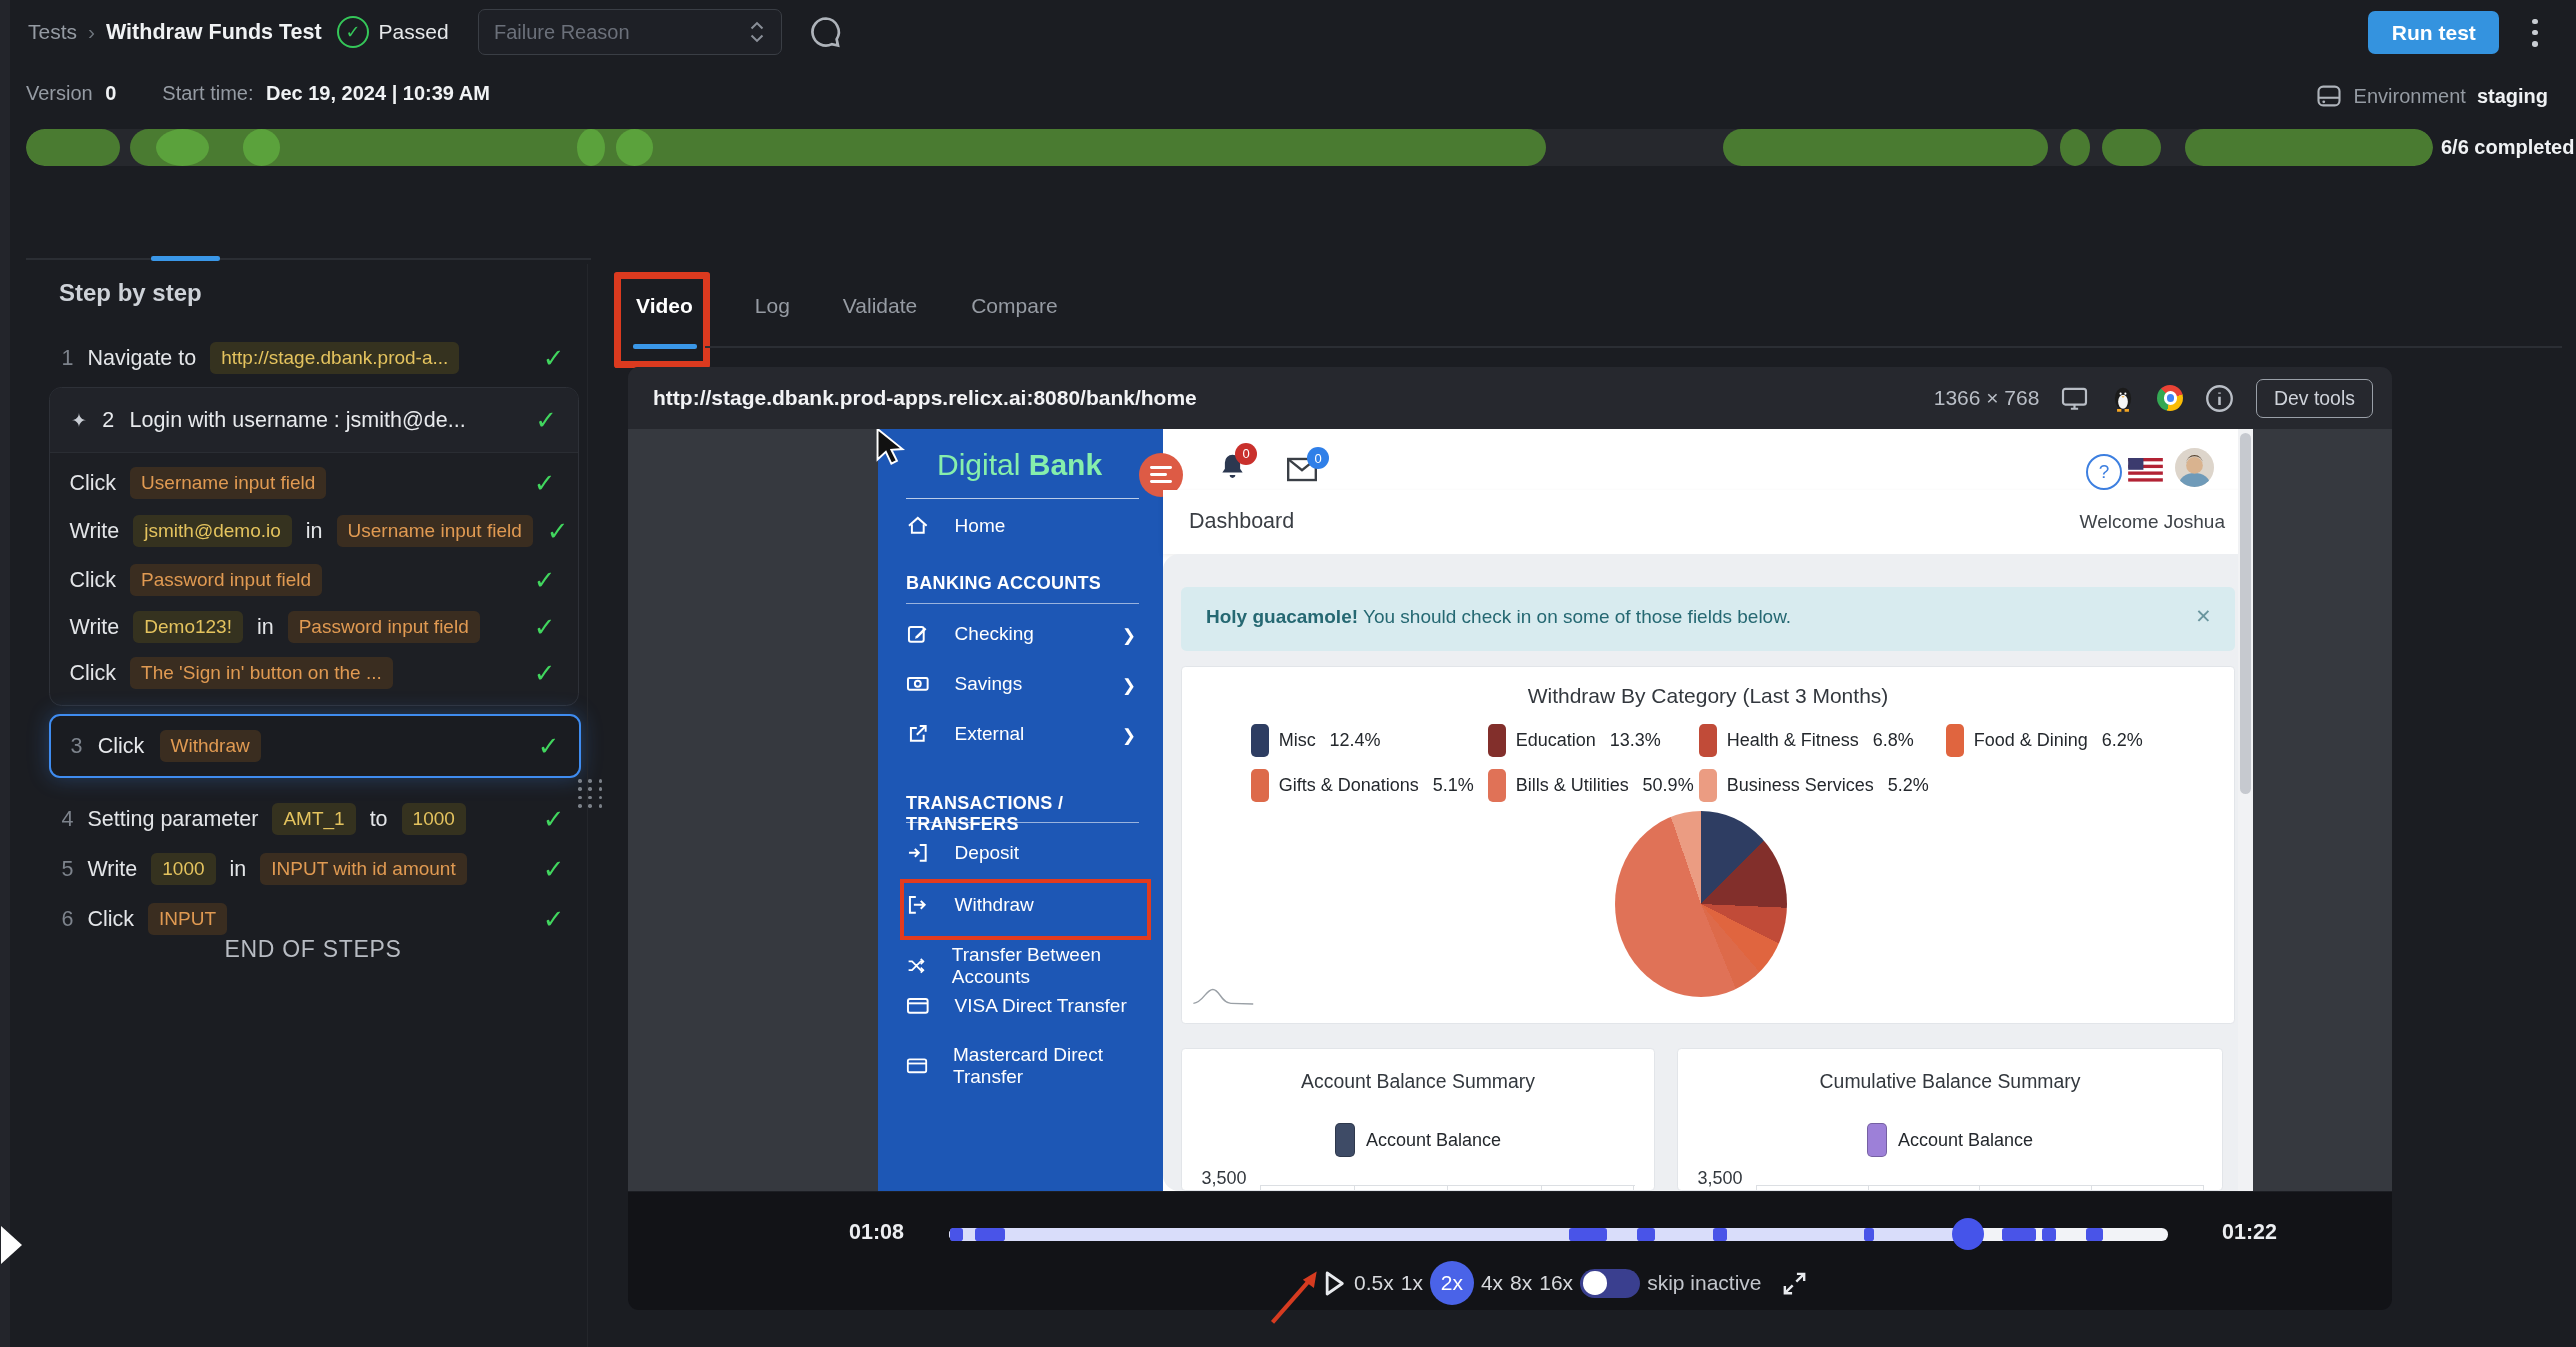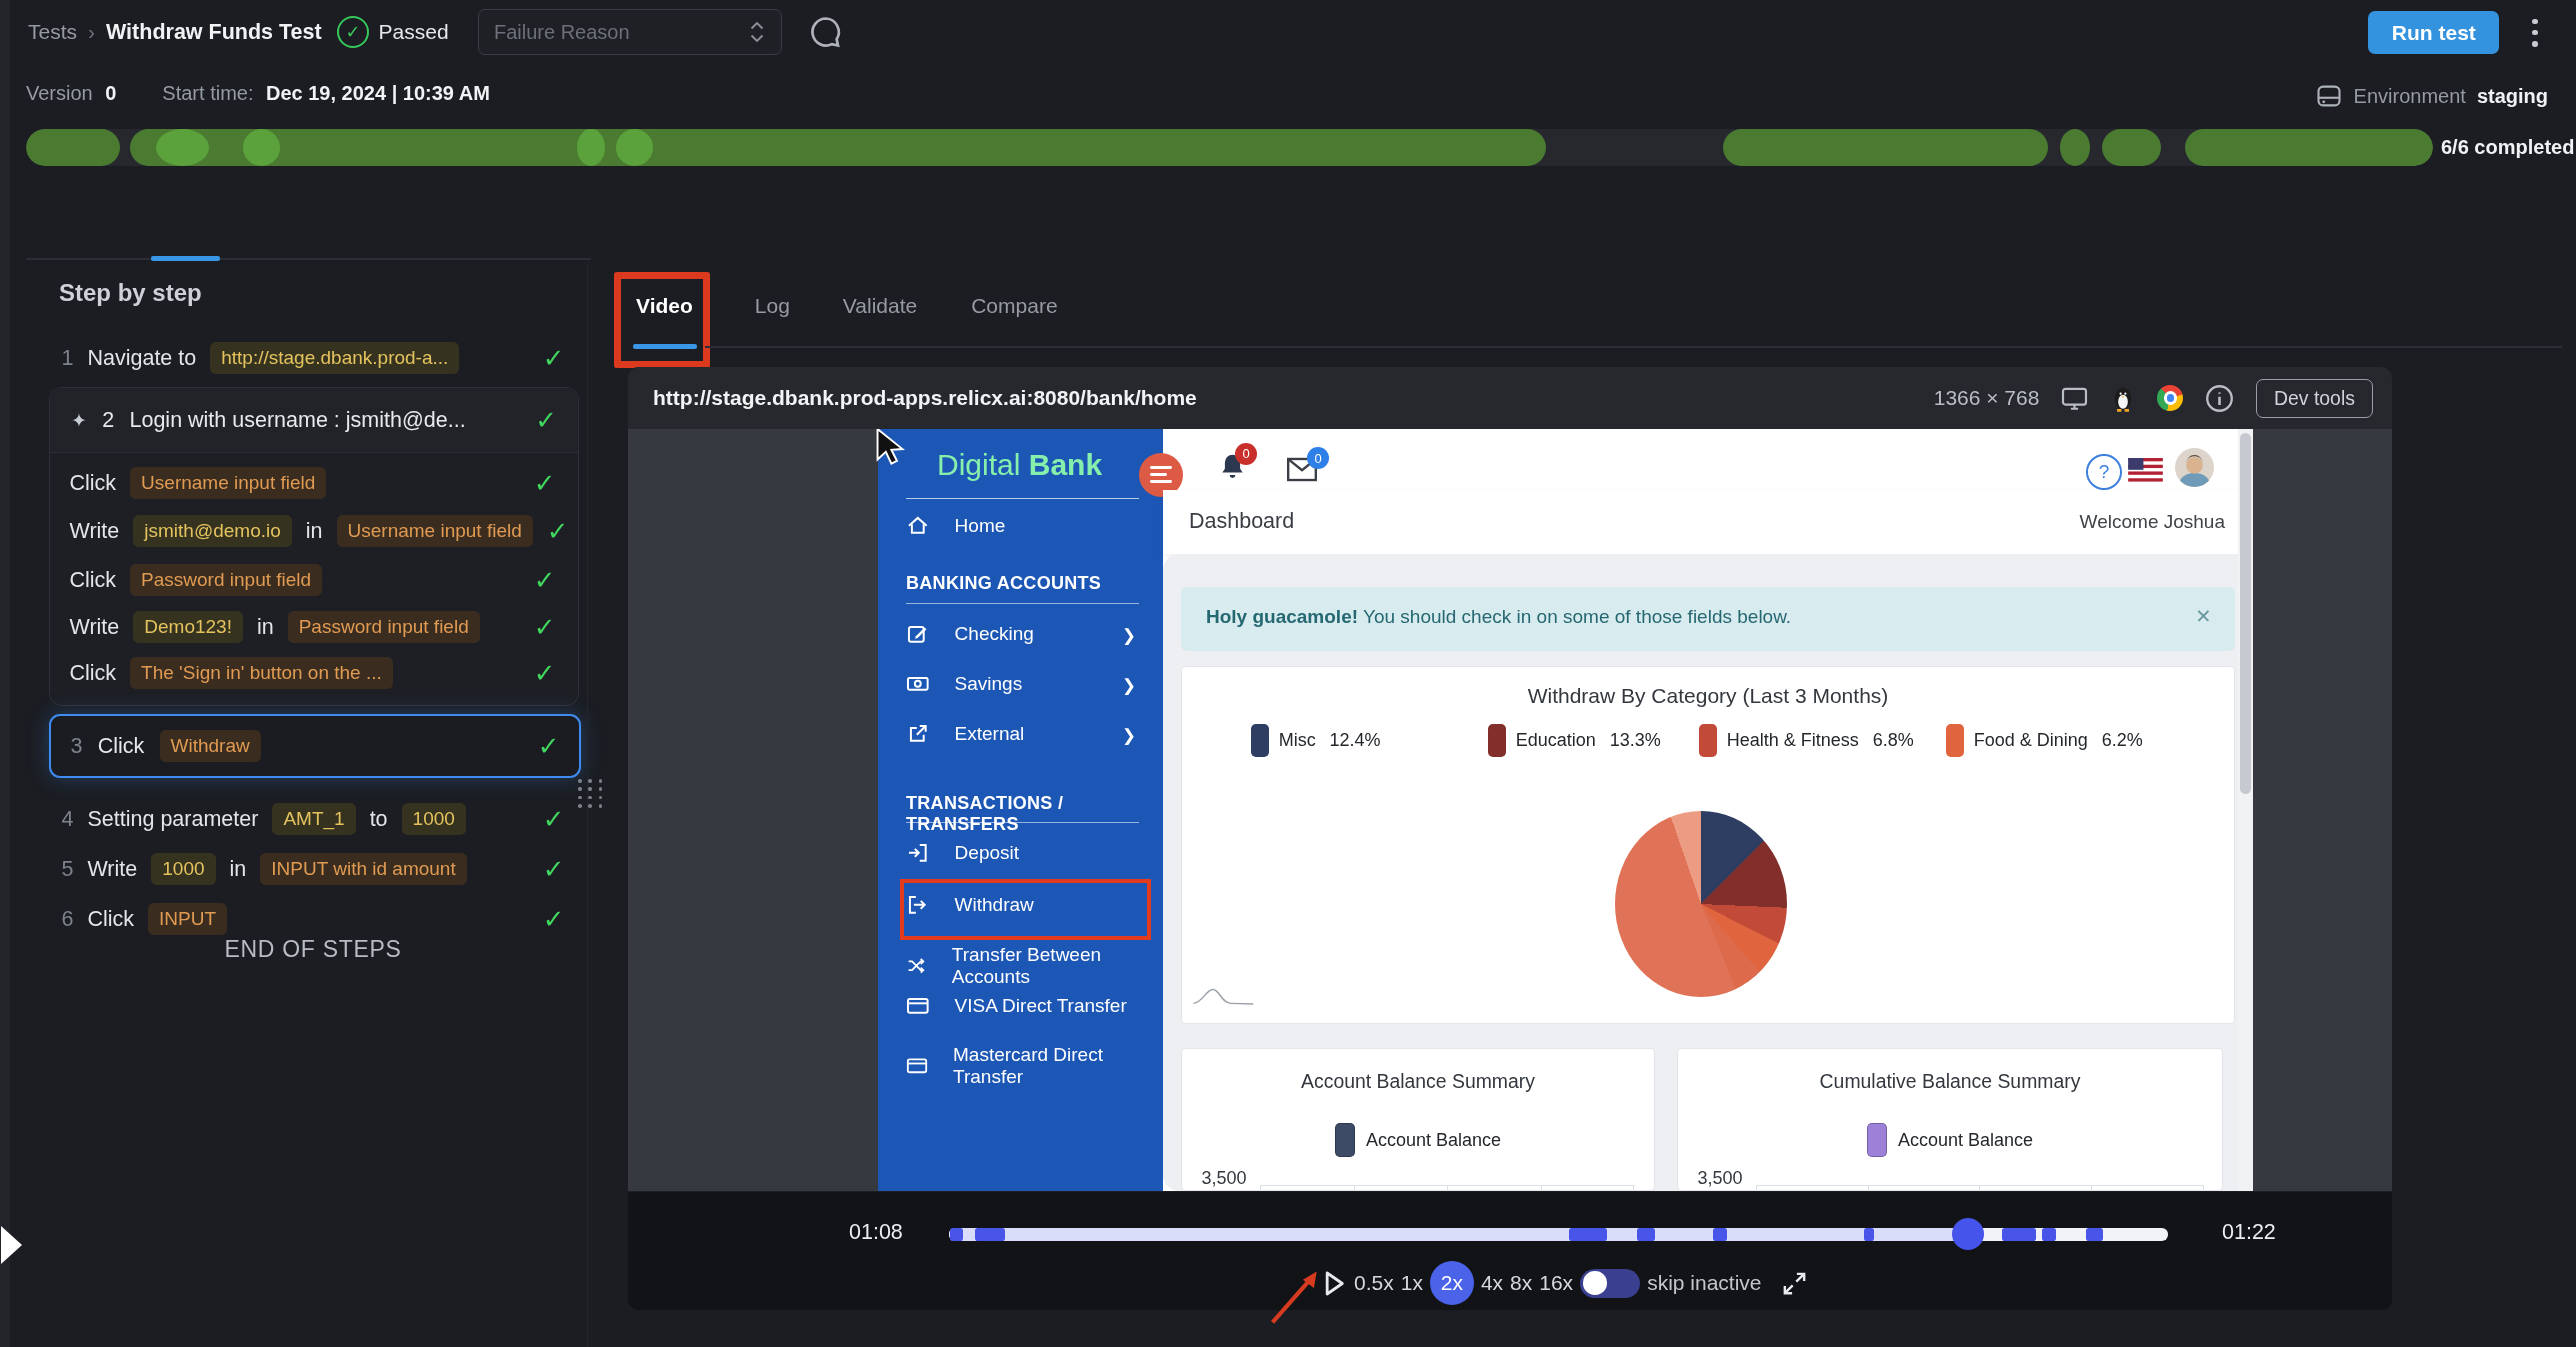--- a/index.html
+++ b/index.html
@@ -71,21 +71,21 @@
   .alert{position:absolute;background:#d8ebef;border-radius:5.6px;color:#256872;font-size:19px;}
   .card{position:absolute;background:#fff;border:0.7px solid #e2e5e9;border-radius:4.2px;box-sizing:border-box;}
   .leg-item{display:flex;align-items:center;gap:9.7px;font-size:18px;color:#24282d;}
   .lsw{width:18px;height:33px;border-radius:4.9px;flex:0 0 auto;}
   .llv{margin-left:4.2px;}
   .sumswatch{width:18px;height:32px;border-radius:4.9px;}
   .gridline{position:absolute;background:#dcdfe3;}
 
   
   #player{left:0;top:825px;width:1764px;height:118px;background:#121317;border-radius:0 0 11px 11px;}
-  .ttime{font-size:21.5px;color:#eceef1;}
+  .ttime{font-size:21.5px;color:#eceef1;font-weight:bold;}
   #track{position:absolute;left:321px;top:36px;width:1219px;height:12.5px;border-radius:6.2px;background:#f2f3f7;}
   #played{position:absolute;left:0;top:0;height:12.5px;border-radius:6.2px;background:#d9ddfa;}
   .tmark{position:absolute;top:0;height:12.5px;background:#4954e8;border-radius:2.8px;}
   #playhead{position:absolute;top:-9.7px;width:32px;height:32px;margin-left:-16px;border-radius:50%;background:#4554ea;}
   .spd{font-size:21px;color:#d7d9dd;}
   .spd.active{background:#4a63e8;color:#fff;width:44px;height:44px;border-radius:50%;display:flex;align-items:center;justify-content:center;font-size:21px;}
   .toggle{width:60px;height:29px;border-radius:14.6px;background:#3a3f8f;position:relative;}
   .toggle i{position:absolute;left:2.8px;top:2.8px;width:23.6px;height:23.6px;border-radius:50%;background:#fff;}
 
   .leftstrip{left:0;top:0;width:9.7px;height:1347px;background:#23252b;}
@@ -467,20 +467,37 @@
                 </div>
                 <div class="leg-item" style="width: 247px;">
                   <span class="lsw" style="background:#c14b38"></span>
                   <span class="lla">Health &amp; Fitness</span>
                   <span class="llv">6.8%</span>
                 </div>
                 <div class="leg-item">
                   <span class="lsw" style="background:#e0653f"></span>
                   <span class="lla">Food &amp; Dining</span>
                   <span class="llv">6.2%</span>
+                </div>
+              </div>
+            <div id="leg-row-2" class="row" style="position:absolute;left:69px;top:96px;height:44px;">
+                <div class="leg-item" style="width: 237px;">
+                  <span class="lsw" style="background:#dd6a4a"></span>
+                  <span class="lla">Gifts &amp; Donations</span>
+                  <span class="llv">5.1%</span>
+                </div>
+                <div class="leg-item" style="width: 211px;">
+                  <span class="lsw" style="background:#e07257"></span>
+                  <span class="lla">Bills &amp; Utilities</span>
+                  <span class="llv">50.9%</span>
+                </div>
+                <div class="leg-item" style="width: 247px;">
+                  <span class="lsw" style="background:#eb9c82"></span>
+                  <span class="lla">Business Services</span>
+                  <span class="llv">5.2%</span>
                 </div>
               </div>
             <div id="pie" style="position: absolute; left: 433px; top: 144px; width: 172px; height: 186px; border-radius: 50%; background: conic-gradient(rgb(46, 61, 98) 0deg, rgb(46, 61, 98) 44.64deg, rgb(130, 47, 43) 44.64deg, rgb(130, 47, 43) 92.52deg, rgb(193, 75, 56) 92.52deg, rgb(193, 75, 56) 117deg, rgb(224, 101, 63) 117deg, rgb(224, 101, 63) 139.32deg, rgb(221, 106, 74) 139.32deg, rgb(221, 106, 74) 157.68deg, rgb(224, 114, 87) 157.68deg, rgb(224, 114, 87) 340.92deg, rgb(235, 156, 130) 340.92deg, rgb(235, 156, 130) 359.64deg);"></div>
             <svg style="position:absolute;left:9.7px;top:314px;" width="64" height="28" viewBox="0 0 92 40">
               <path d="M2 32 C 16 31, 20 12, 30 12 C 40 12, 42 32, 56 32 L 88 33" fill="none" stroke="#9aa0a6" stroke-width="2"></path>
             </svg>
           </div>
 
           <div class="card" style="left:18px;top:494px;width:474px;height:143px;overflow:hidden;">
             <div style="position:absolute;left:0;top:21px;width:100%;text-align:center;font-size:19.4px;color:#33383e;">Account Balance Summary</div>

